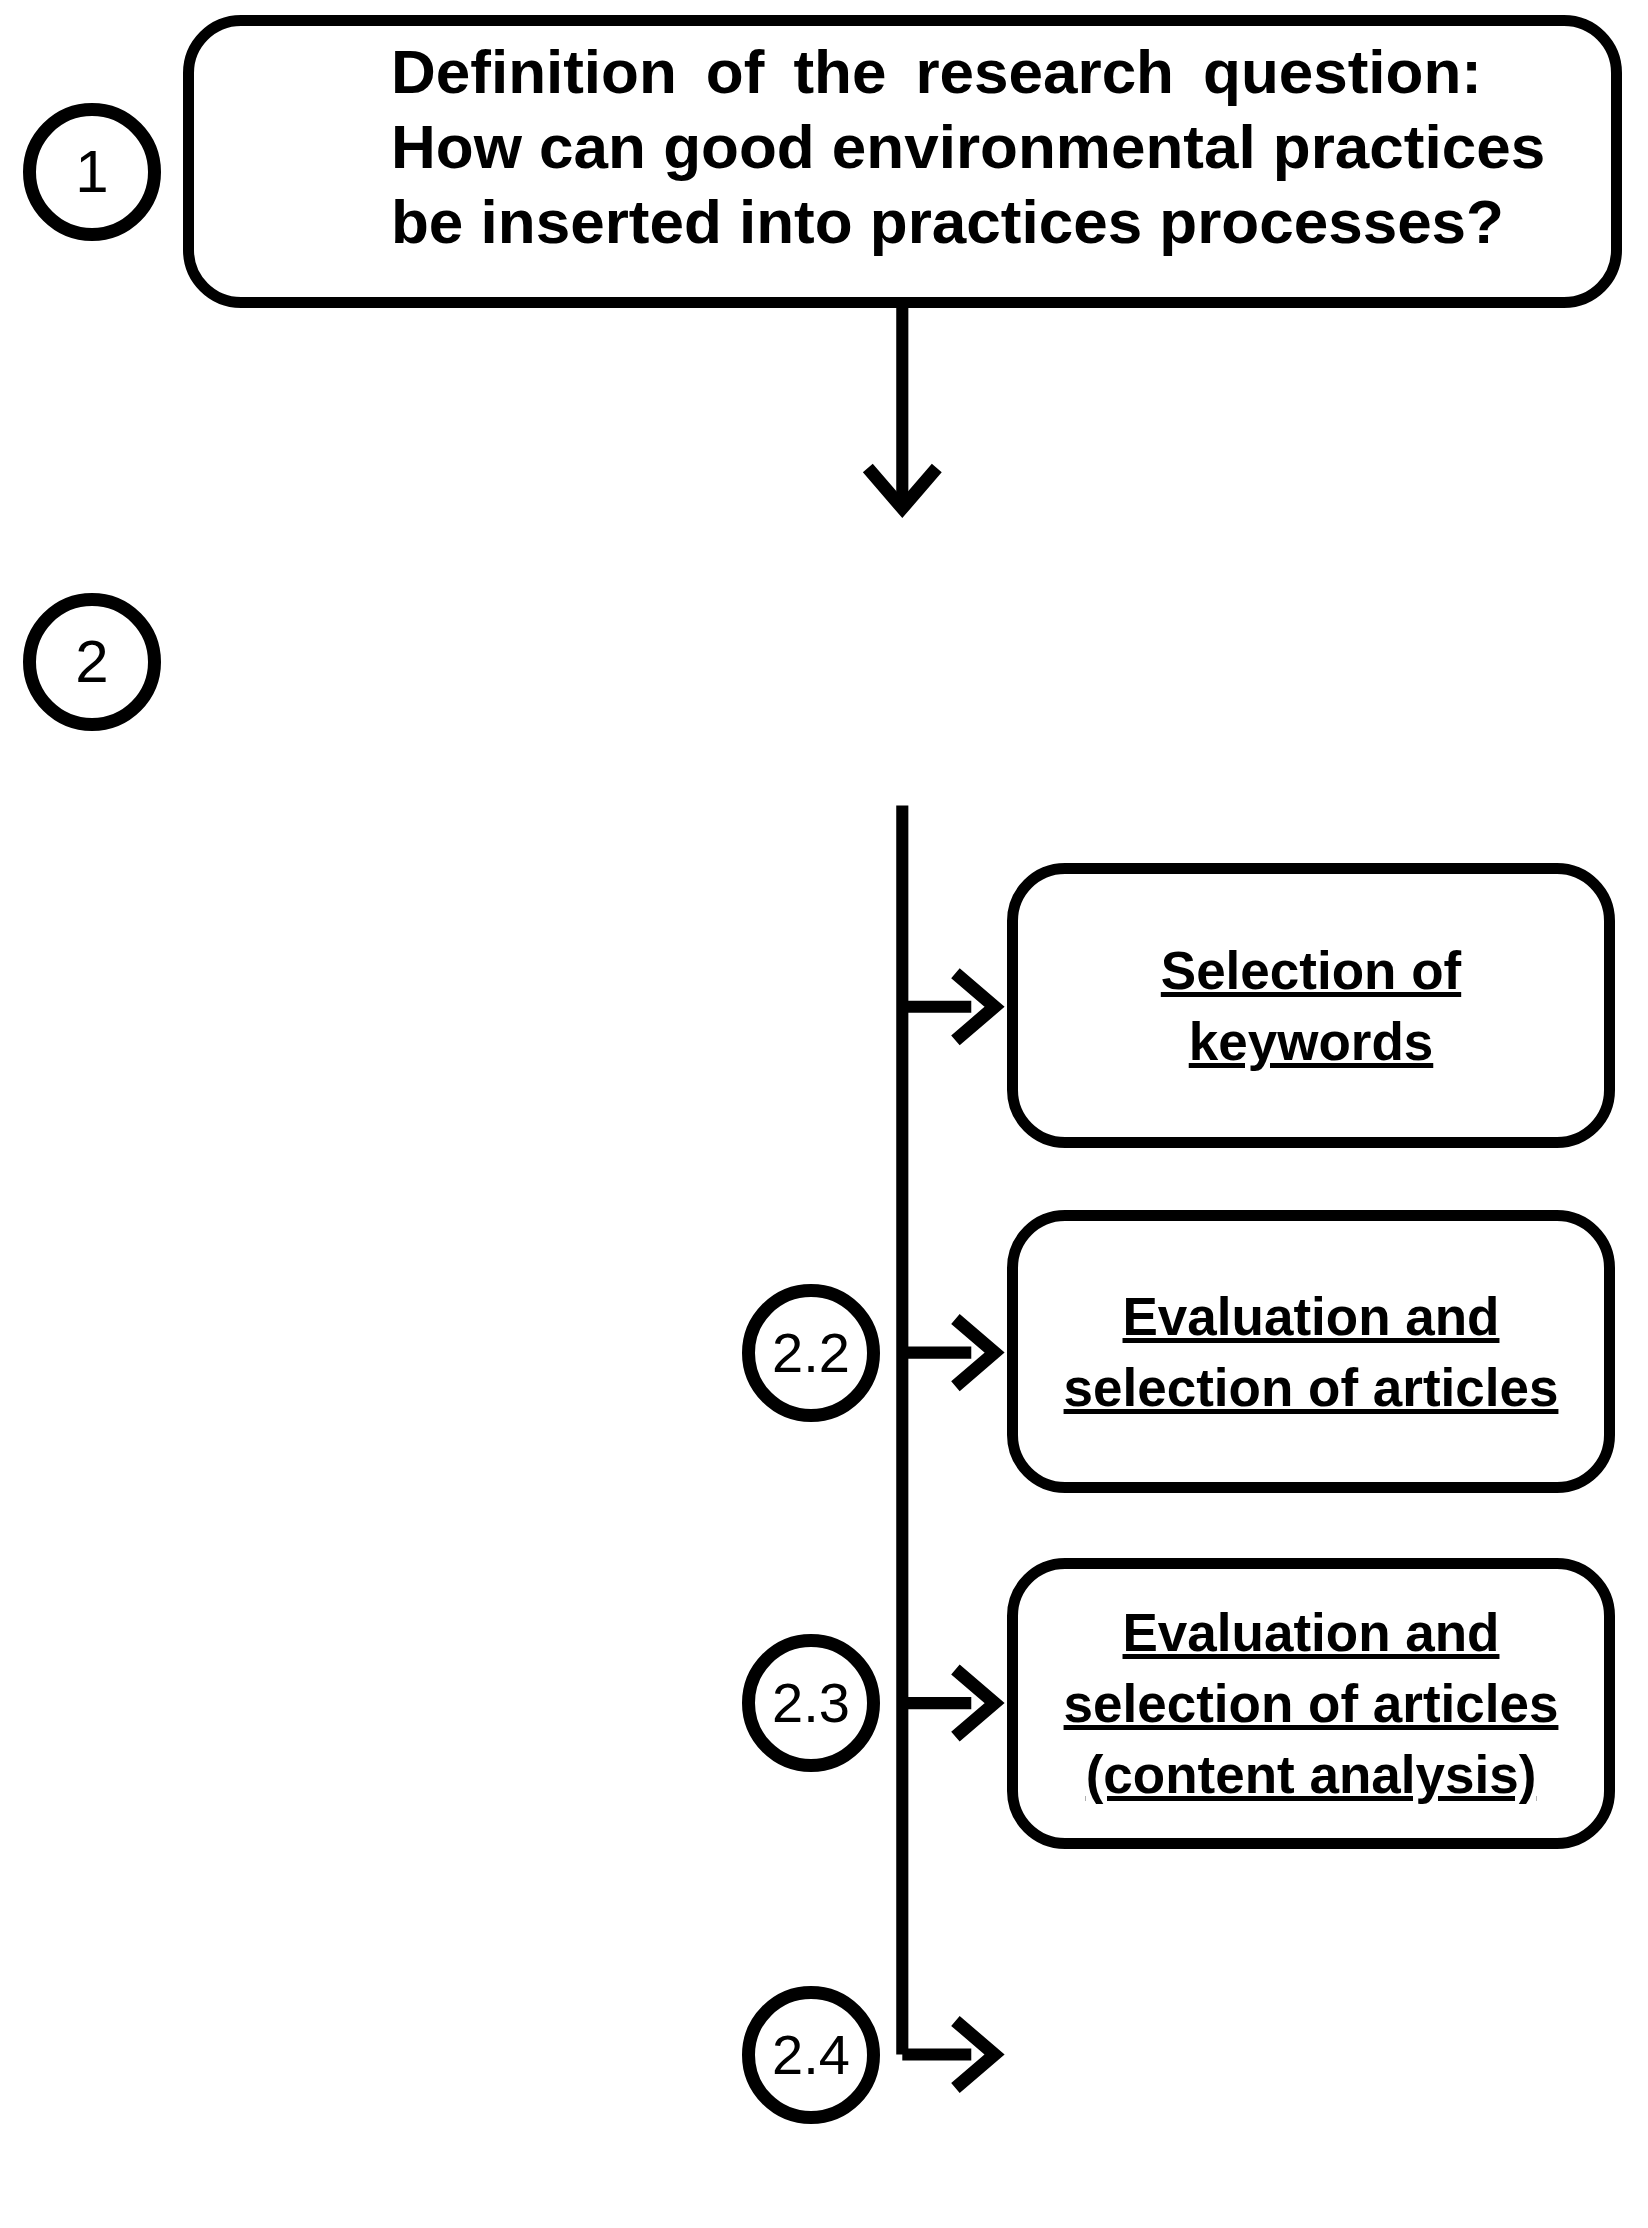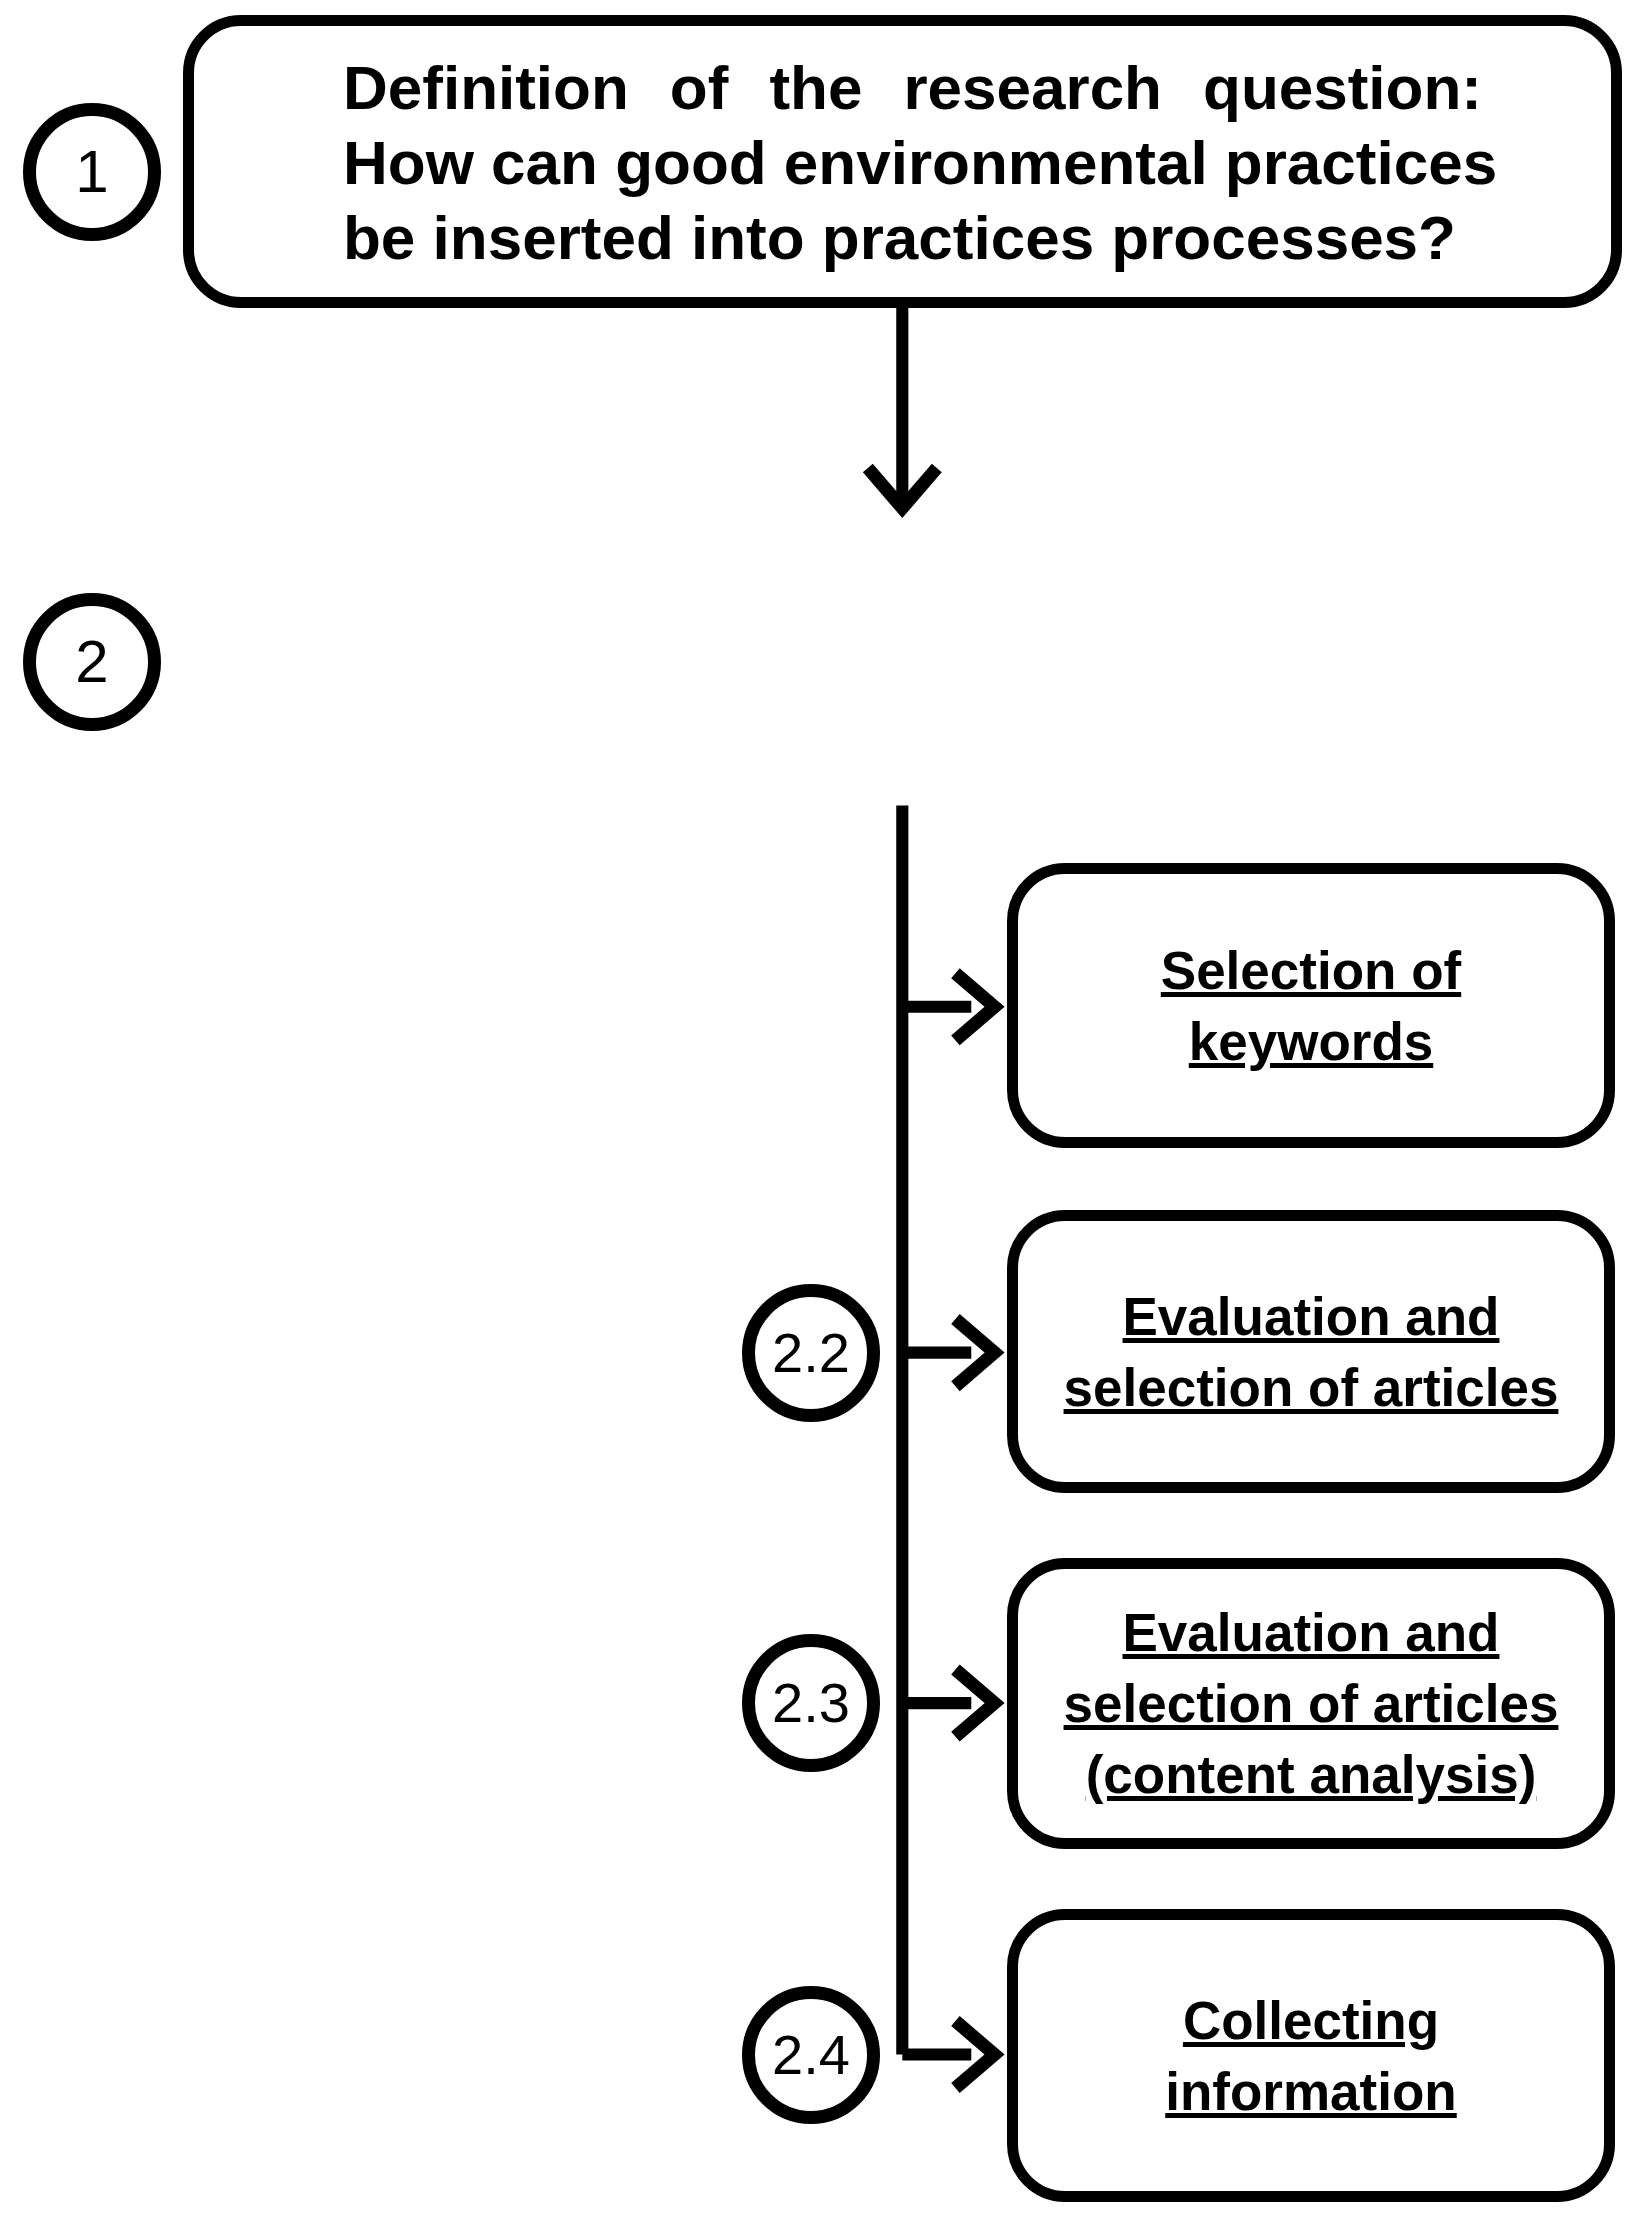--- a/index.html
+++ b/index.html
@@ -37,25 +37,26 @@
     justify-content: center;
     font-size: 60px;
     font-weight: 400;
     line-height: 1;
   }
   .badge.small { font-size: 56px; }
 
   
   .step1 { left: 183px; top: 15px; width: 1439px; height: 293px; }
   .step1-text {
-    padding: 24px 129px 0 149px;
+    padding: 8px 129px 0 149px;
     font-size: 62px;
     font-weight: 700;
     line-height: 75px;
     letter-spacing: 0px;
+    margin-left: 48px;
   }
   .step1-text .line { white-space: nowrap; }
   .step1-text .line.justified {
     white-space: normal;
     text-align: justify;
     text-align-last: justify;
   }
 
   
   .step2 { left: 183px; top: 518px; width: 1439px; height: 291px;
@@ -140,19 +141,15 @@
   </div>
   <div class="node sub sub3">
     <div class="sub-label">Evaluation and
 selection of articles
 (content analysis)</div>
   </div>
 
   <div class="badge small badge24">
     <span>2.4</span>
   </div>
-  <div class="node sub sub4">
-    <div class="sub-label">Collecting
-information</div>
-  </div>
 
 </div>
 
 
 </body></html>

